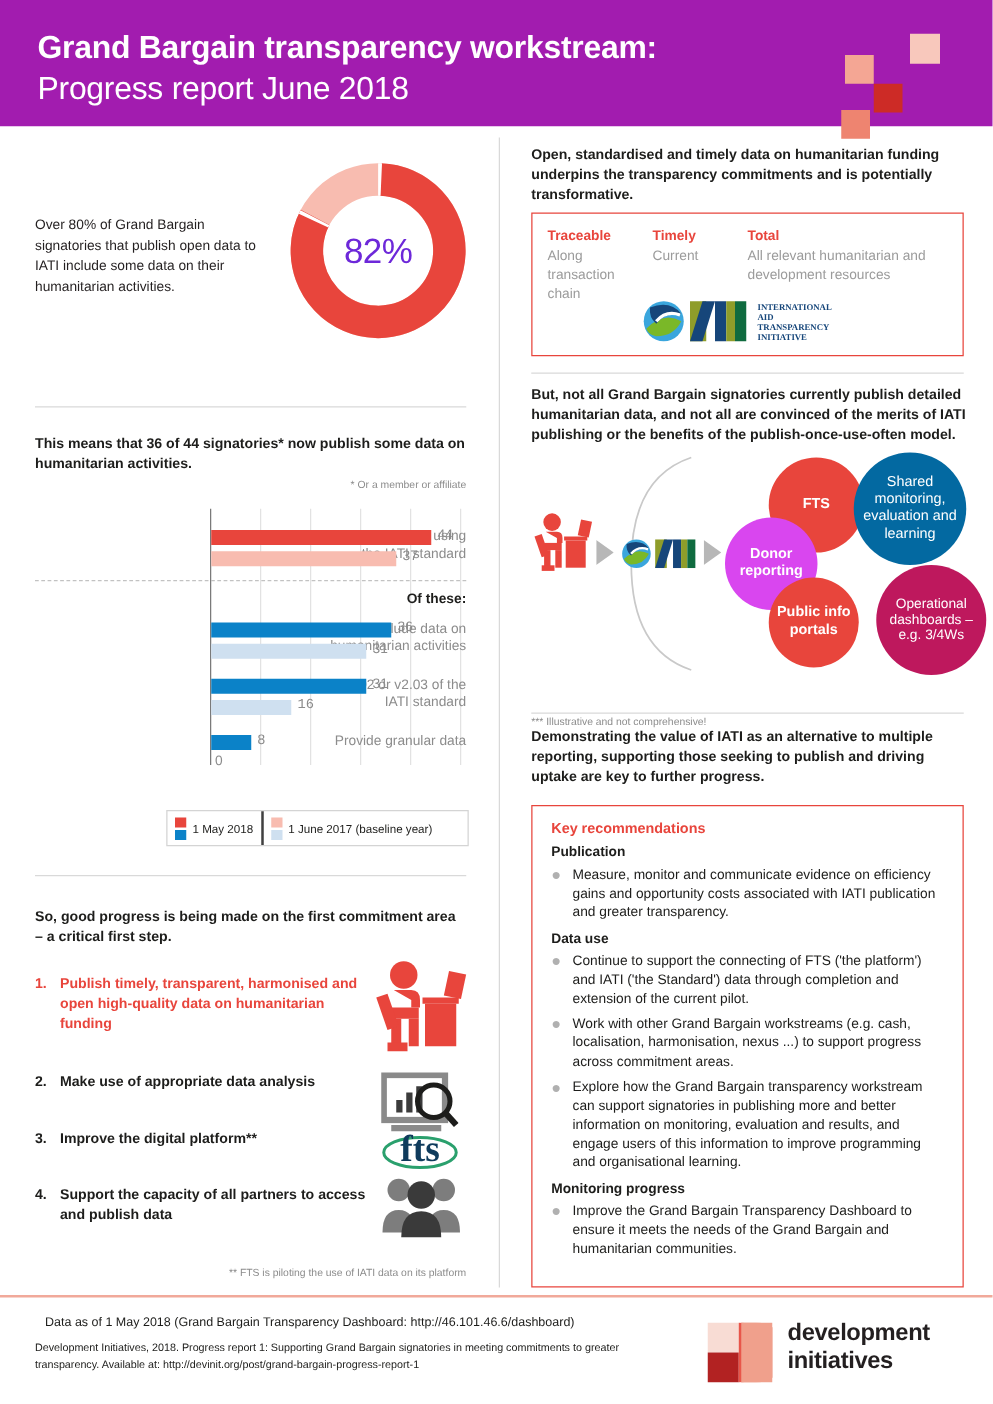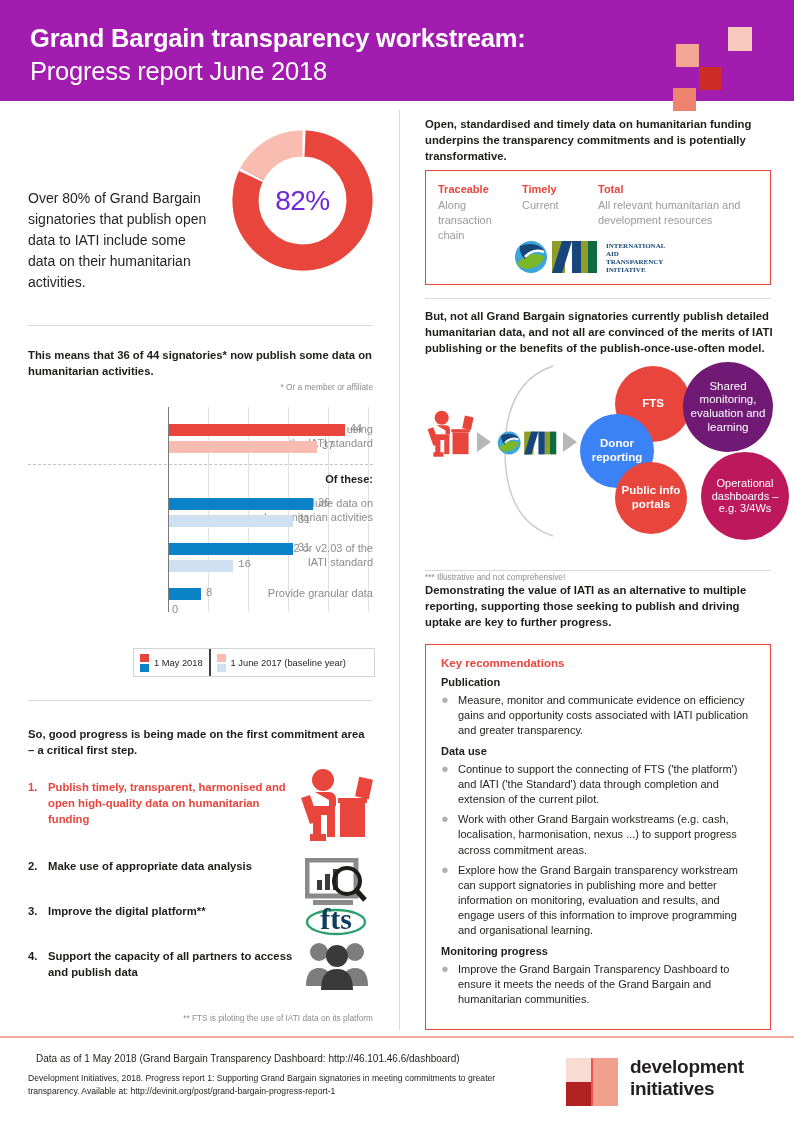--- a/index.html
+++ b/index.html
@@ -22,21 +22,21 @@
   .sq4{left:673px;top:88px;width:23px;height:23px;background:#EE8470;}
 
   
   .vdiv{position:absolute;left:399px;top:110px;width:1px;height:920px;background:#d9d9d9;}
 
   
   .body-text{font-size:11.3px;line-height:1.42;color:#1d1d1b;font-weight:bold;}
   .hr{position:absolute;height:1px;background:#d9d9d9;}
 
   
-  .donut-blurb{position:absolute;left:28px;top:188px;width:180px;font-size:14px;line-height:1.5;color:#231f20;}
+  .donut-blurb{position:absolute;left:28px;top:172px;width:180px;font-size:11px;line-height:1.5;color:#231f20;}
   .donut-wrap{position:absolute;left:230px;top:128px;width:145px;height:145px;}
   .donut-label{position:absolute;left:0;top:0;width:145px;height:145px;
     display:flex;align-items:center;justify-content:center;
     font-size:28px;color:#6d28d9;letter-spacing:-0.5px;}
 
   
   .bc-head{position:absolute;left:28px;top:347px;width:345px;}
   .bc-note{position:absolute;left:28px;top:382px;width:345px;text-align:right;
     font-size:8.3px;color:#8c8c8c;}
   .chart{position:absolute;left:28px;top:407px;width:345px;height:230px;}
@@ -337,27 +337,27 @@
 
     <div class="ficon" style="left:138px;top:74px;">
       <svg width="14" height="20" viewBox="0 0 14 20">
           <polygon points="0,0 14,10 0,20" fill="#b7b7b7"></polygon>
         </svg>
     </div>
 
     <div class="circ" style="left:190px;top:8px;width:76px;height:76px;background:#E8453C;font-size:11.5px;font-weight:bold;">
       <span>FTS</span>
     </div>
-    <div class="circ" style="left:155px;top:56px;width:74px;height:74px;background:#3b82f6;font-size:11.5px;font-weight:bold;">
+    <div class="circ" style="left:155px;top:56px;width:74px;height:74px;background:#d946ef;font-size:11.5px;font-weight:bold;">
       <span>Donor reporting</span>
     </div>
     <div class="circ" style="left:190px;top:104px;width:72px;height:72px;background:#E8453C;font-size:11.5px;font-weight:bold;">
       <span>Public info portals</span>
     </div>
-    <div class="circ" style="left:258px;top:4px;width:90px;height:90px;background:#701a75;font-size:11.5px;">
+    <div class="circ" style="left:258px;top:4px;width:90px;height:90px;background:#0369a1;font-size:11.5px;">
       <span style="padding:0 6px;">Shared monitoring, evaluation and learning</span>
     </div>
     <div class="circ" style="left:276px;top:94px;width:88px;height:88px;background:#be185d;font-size:11px;">
       <span style="padding:0 5px;">Operational dashboards – e.g. 3/4Ws</span>
     </div>
   </div>
 
   <div class="illus-note">*** Illustrative and not comprehensive!</div>
 
   <div class="hr" style="left:425px;top:570px;width:346px;"></div>

